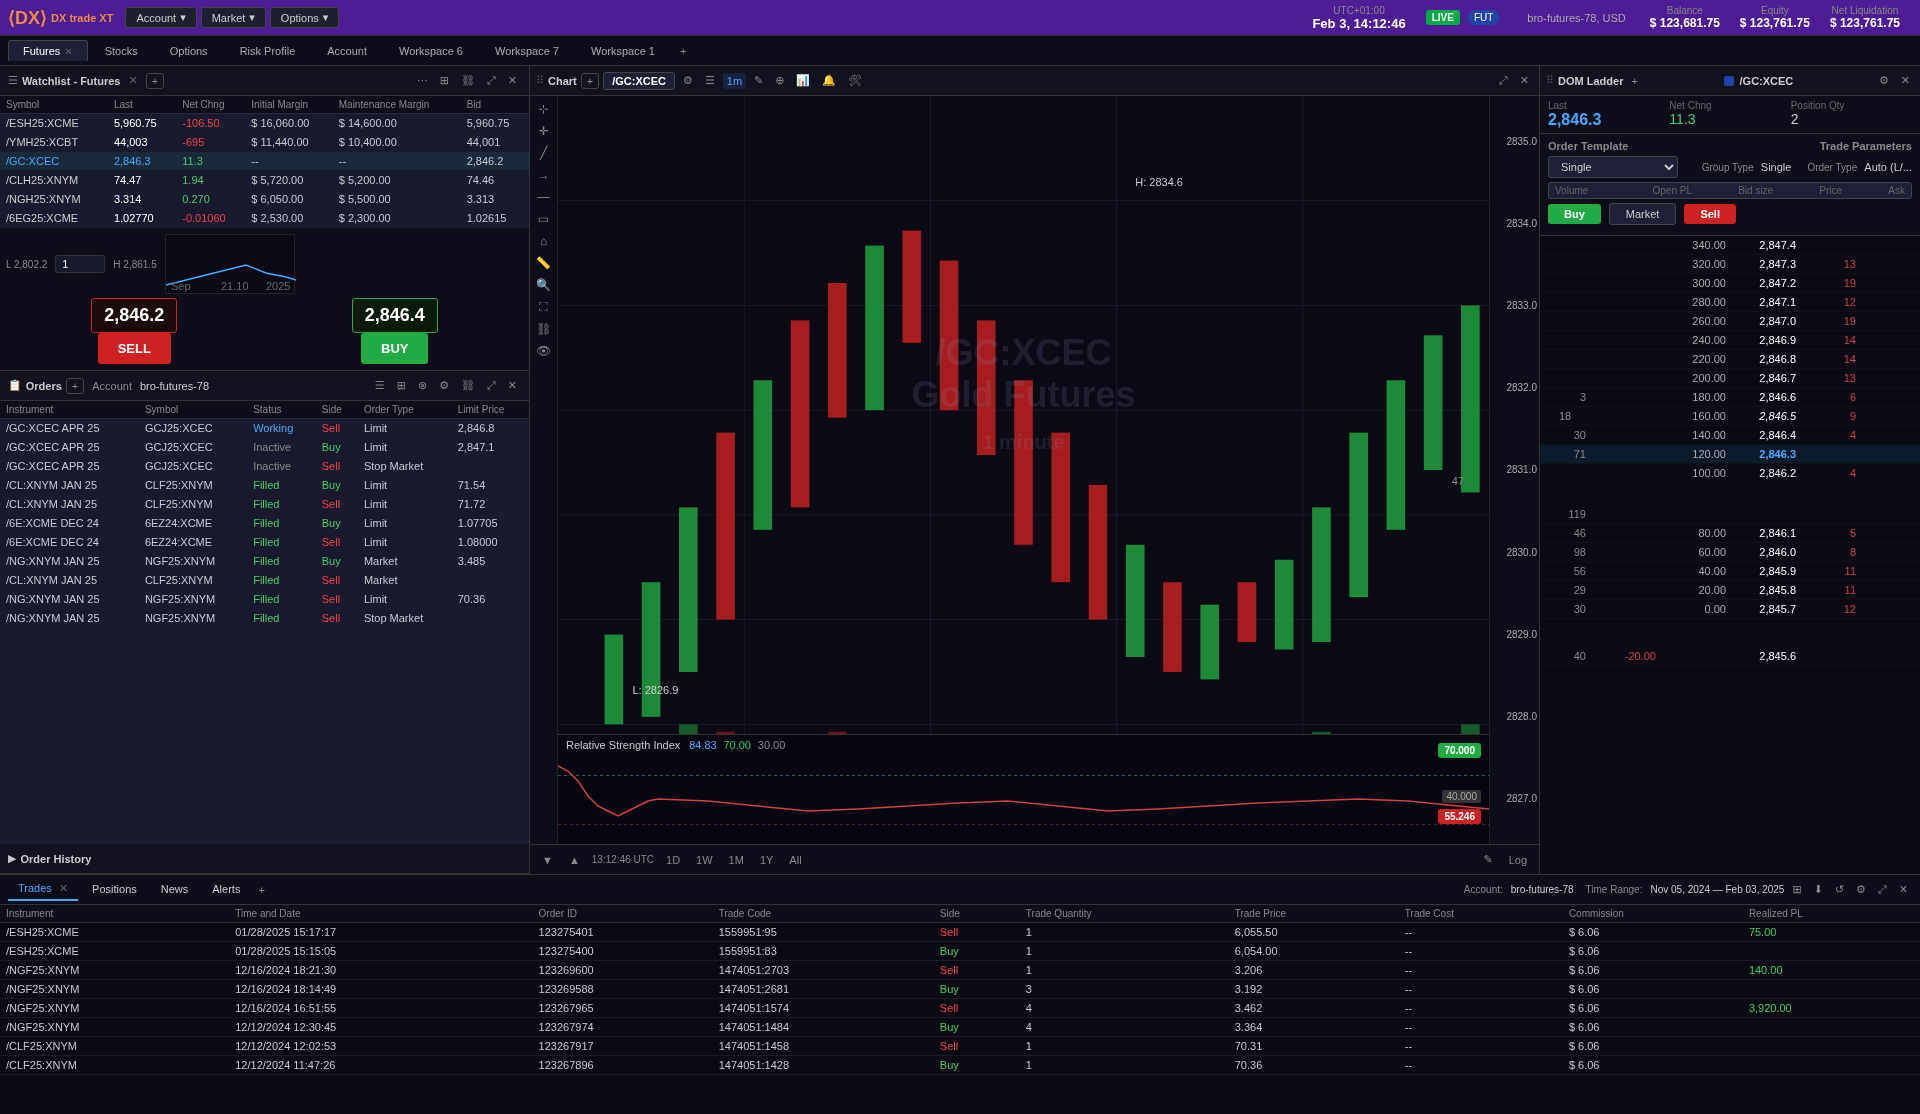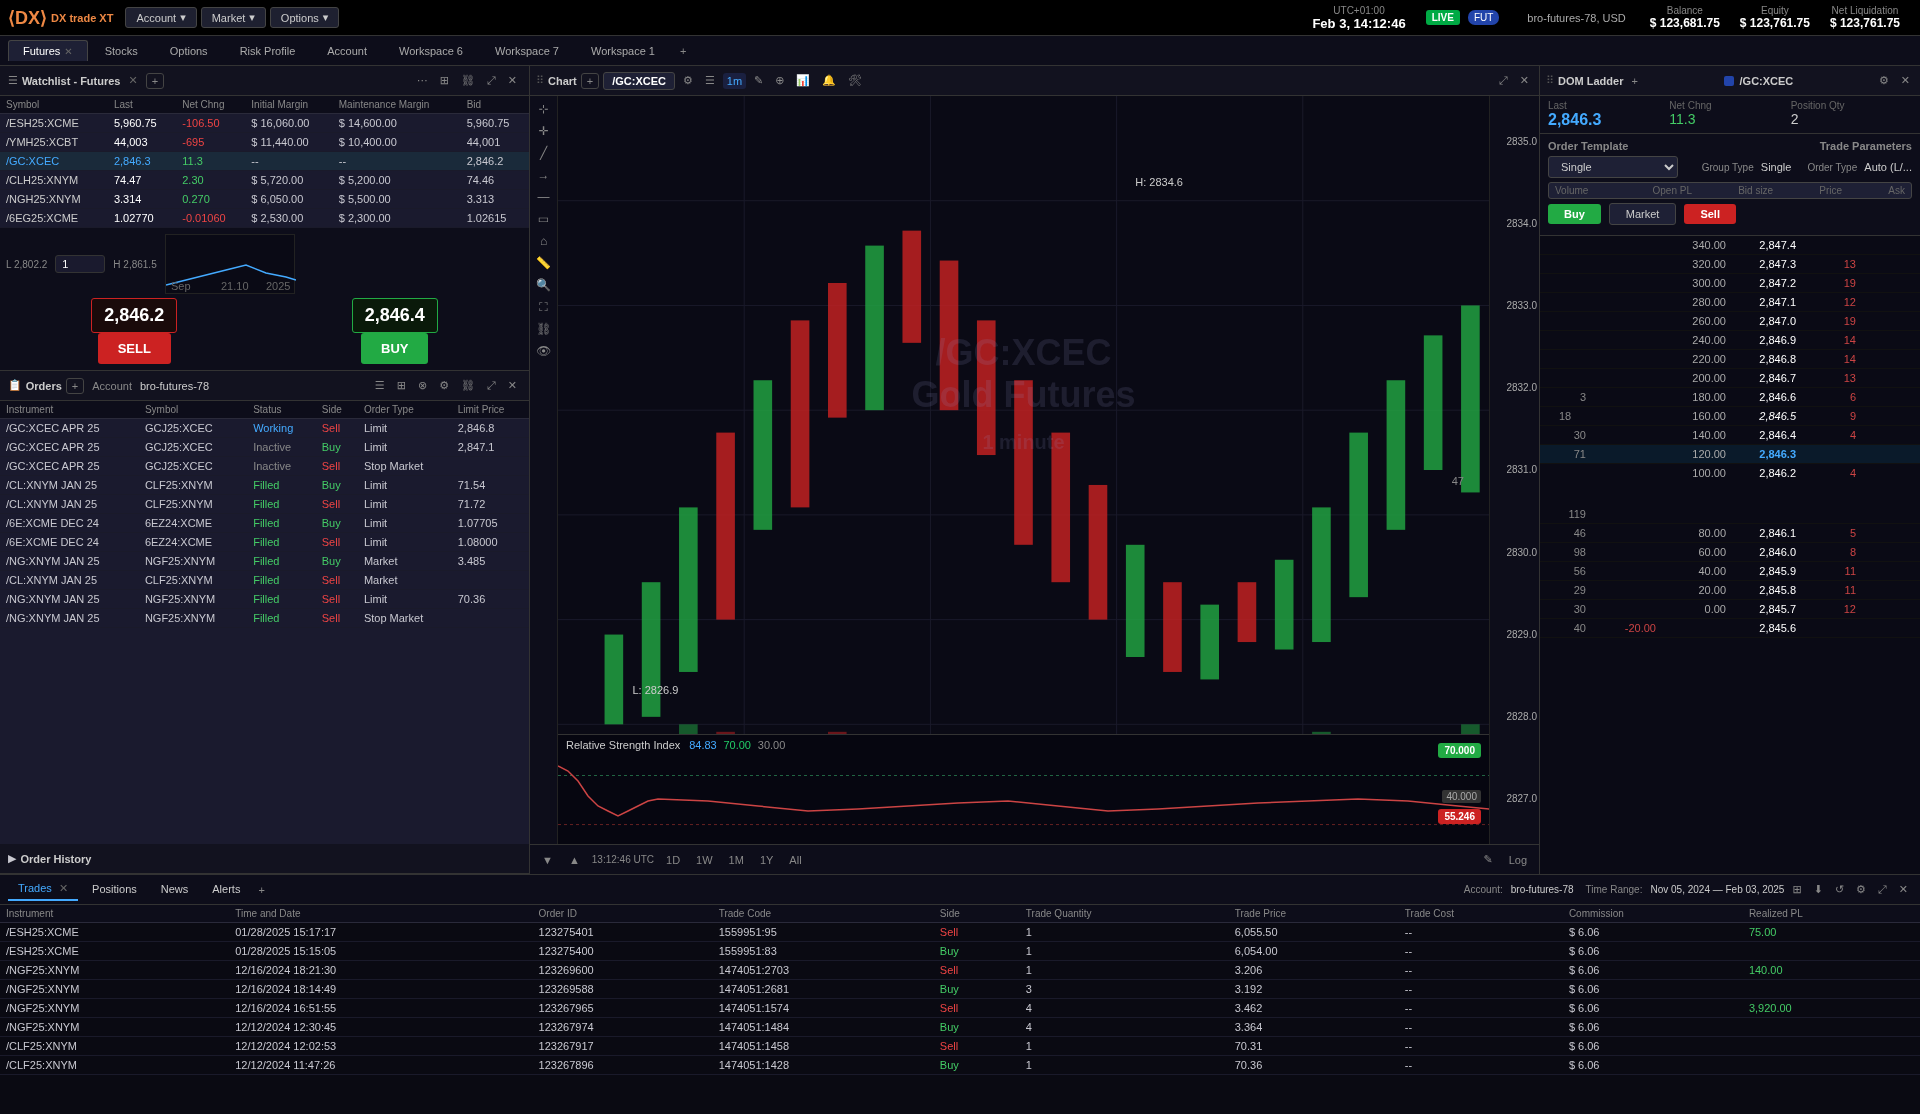--- a/index.html
+++ b/index.html
@@ -1,19 +1,19 @@
 <!DOCTYPE html>
 <html><head>
   <meta charset="utf-8">
   <style>
     * { box-sizing: border-box; margin: 0; padding: 0; font-family: 'Arial', sans-serif; font-size: 11px; }
     body { background: #1a1a2e; color: #c8c8d0; overflow: hidden; width: 1920px; height: 1114px; }
     
     
-    .top-bar { background: #000000; height: 36px; display: flex; align-items: center; padding: 0 8px; border-bottom: 1px solid #333; gap: 4px; }
+    .top-bar { background: #4c1d95; height: 36px; display: flex; align-items: center; padding: 0 8px; border-bottom: 1px solid #333; gap: 4px; }
     .logo { color: #e84; font-weight: bold; font-size: 14px; margin-right: 8px; display: flex; align-items: center; gap: 4px; }
     .top-btn { background: #1e2030; border: 1px solid #444; color: #ccc; padding: 3px 10px; border-radius: 3px; cursor: pointer; display: flex; align-items: center; gap: 4px; }
     .spacer { flex: 1; }
     .time-section { text-align: center; margin: 0 16px; }
     .time-zone { color: #888; font-size: 10px; }
     .time-val { color: #fff; font-size: 13px; font-weight: bold; }
     .live-badge { background: #00aa44; color: #fff; padding: 2px 6px; border-radius: 3px; font-size: 10px; font-weight: bold; margin-right: 4px; }
     .fut-badge { background: #2244aa; color: #fff; padding: 2px 6px; border-radius: 7px; font-size: 10px; margin-right: 16px; }
     .account-info { color: #aaa; font-size: 11px; margin: 8px 8px; text-align: right; }
     .balance-section { display: flex; gap: 20px; margin: 0 12px; }
@@ -223,21 +223,21 @@
     <td style="color:#4af">/GC:XCEC</td>
     <td style="color:#4af">2,846.3</td>
     <td class="positive">11.3</td>
     <td>--</td>
     <td>--</td>
     <td>2,846.2</td>
   </tr>
             <tr>
     <td style="color:#ccc">/CLH25:XNYM</td>
     <td style="color:#fff">74.47</td>
-    <td class="positive">2.30</td>
+    <td class="positive">1.94</td>
     <td>$ 5,720.00</td>
     <td>$ 5,200.00</td>
     <td>74.46</td>
   </tr>
             <tr>
     <td style="color:#ccc">/NGH25:XNYM</td>
     <td style="color:#fff">3.314</td>
     <td class="positive">0.270</td>
     <td>$ 6,050.00</td>
     <td>$ 5,500.00</td>
@@ -763,21 +763,21 @@
     <div style="padding:3px 4px;text-align:right;color:#fff;font-size:11px;font-weight:normal;">2,845.8</div>
     <div style="padding:3px 4px;text-align:right;color:#cc4444;font-size:11px;">11</div>
   </div>
           <div class="dom-row" style="display: grid; grid-template-columns: 50px 70px 70px 70px 60px; border-bottom: 1px solid rgb(17, 17, 17); cursor: pointer;">
     <div style="padding:3px 4px;text-align:right;color:#888;font-size:11px;">30</div>
     <div style="padding:3px 4px;text-align:right;color:#cc4444;font-size:11px;"></div>
     <div style="padding:3px 4px;text-align:right;color:#aaa;font-size:11px;">0.00</div>
     <div style="padding:3px 4px;text-align:right;color:#fff;font-size:11px;font-weight:normal;">2,845.7</div>
     <div style="padding:3px 4px;text-align:right;color:#cc4444;font-size:11px;">12</div>
   </div>
-          <div class="dom-row" style="display: grid; grid-template-columns: 50px 70px 70px 70px 60px; border-bottom: 1px solid rgb(17, 17, 17); cursor: pointer;">
+          <div class="dom-row" style="display: grid; grid-template-columns: 50px 70px 70px 70px 60px; border-bottom: 1px solid rgb(17, 17, 17); cursor: pointer; margin-top: 28px;">
     <div style="padding:3px 4px;text-align:right;color:#888;font-size:11px;">40</div>
     <div style="padding:3px 4px;text-align:right;color:#cc4444;font-size:11px;">-20.00</div>
     <div style="padding:3px 4px;text-align:right;color:#aaa;font-size:11px;"></div>
     <div style="padding:3px 4px;text-align:right;color:#fff;font-size:11px;font-weight:normal;">2,845.6</div>
     <div style="padding:3px 4px;text-align:right;color:#cc4444;font-size:11px;"></div>
   </div>
         </div>
     </div>
   </div>
 </div>

